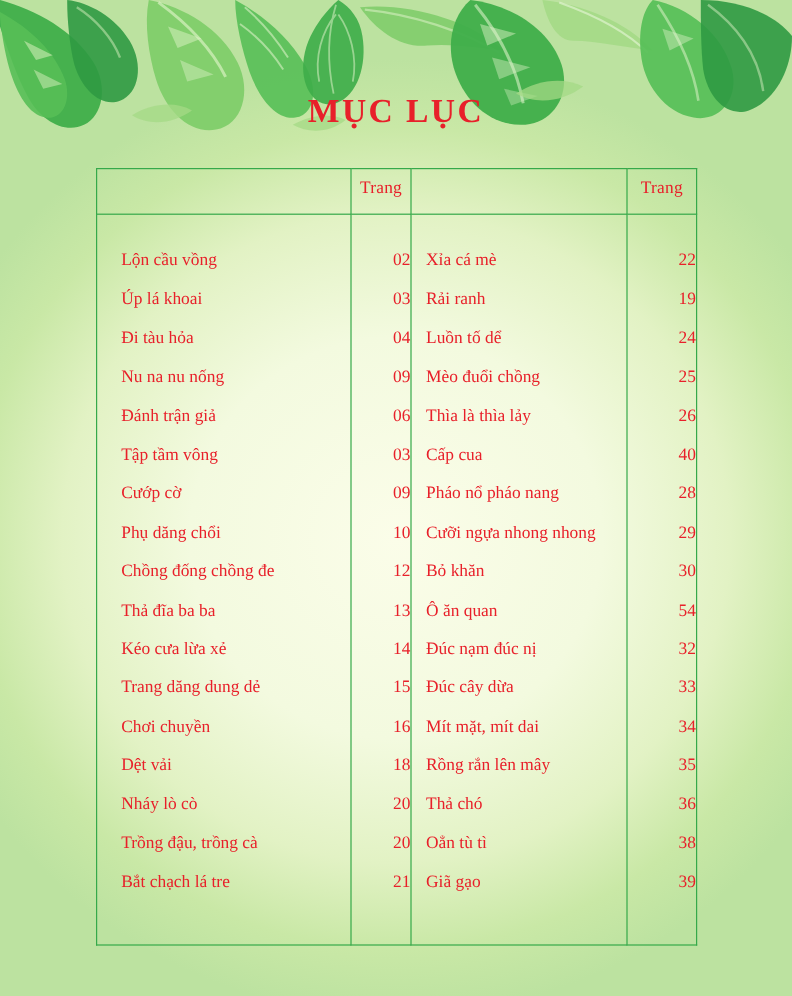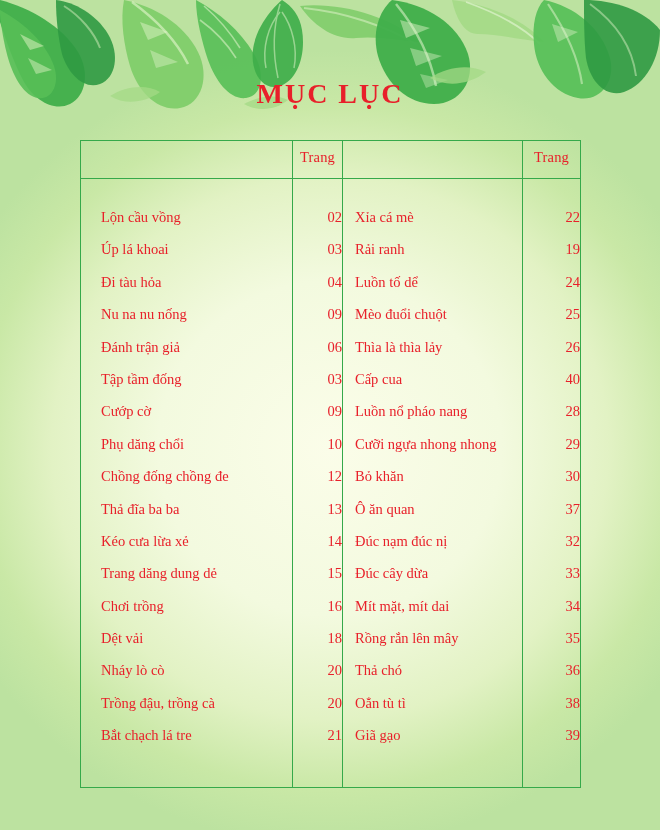--- a/index.html
+++ b/index.html
@@ -200,28 +200,28 @@
         <th class="hdr-cell">Trang</th>
       </tr>
       <tr>
         <td class="body-cell">
           <ul class="entries names" id="left-names">
                 <li>Lộn cầu vồng</li>
                 <li>Úp lá khoai</li>
                 <li>Đi tàu hỏa</li>
                 <li>Nu na nu nống</li>
                 <li>Đánh trận giả</li>
-                <li>Tập tầm đống</li>
+                <li>Tập tầm vông</li>
                 <li>Cướp cờ</li>
                 <li>Phụ dăng chổi</li>
                 <li>Chồng đống chồng đe</li>
                 <li>Thả đĩa ba ba</li>
                 <li>Kéo cưa lừa xẻ</li>
                 <li>Trang dăng dung dẻ</li>
-                <li>Chơi trồng</li>
+                <li>Chơi chuyền</li>
                 <li>Dệt vải</li>
                 <li>Nháy lò cò</li>
                 <li>Trồng đậu, trồng cà</li>
                 <li>Bắt chạch lá tre</li>
               </ul>
         </td>
         <td class="body-cell">
           <ul class="entries pages" id="left-pages">
                 <li>02</li>
                 <li>03</li>
@@ -240,24 +240,24 @@
                 <li>20</li>
                 <li>20</li>
                 <li>21</li>
               </ul>
         </td>
         <td class="body-cell">
           <ul class="entries names names-b" id="right-names">
                 <li>Xỉa cá mè</li>
                 <li>Rải ranh</li>
                 <li>Luồn tố dể</li>
-                <li>Mèo đuổi chuột</li>
+                <li>Mèo đuổi chồng</li>
                 <li>Thìa là thìa lảy</li>
                 <li>Cấp cua</li>
-                <li>Luồn nổ pháo nang</li>
+                <li>Pháo nổ pháo nang</li>
                 <li>Cưỡi ngựa nhong nhong</li>
                 <li>Bỏ khăn</li>
                 <li>Ô ăn quan</li>
                 <li>Đúc nạm đúc nị</li>
                 <li>Đúc cây dừa</li>
                 <li>Mít mặt, mít dai</li>
                 <li>Rồng rắn lên mây</li>
                 <li>Thả chó</li>
                 <li>Oẳn tù tì</li>
                 <li>Giã gạo</li>
@@ -267,21 +267,21 @@
           <ul class="entries pages" id="right-pages">
                 <li>22</li>
                 <li>19</li>
                 <li>24</li>
                 <li>25</li>
                 <li>26</li>
                 <li>40</li>
                 <li>28</li>
                 <li>29</li>
                 <li>30</li>
-                <li>37</li>
+                <li>54</li>
                 <li>32</li>
                 <li>33</li>
                 <li>34</li>
                 <li>35</li>
                 <li>36</li>
                 <li>38</li>
                 <li>39</li>
               </ul>
         </td>
       </tr>

